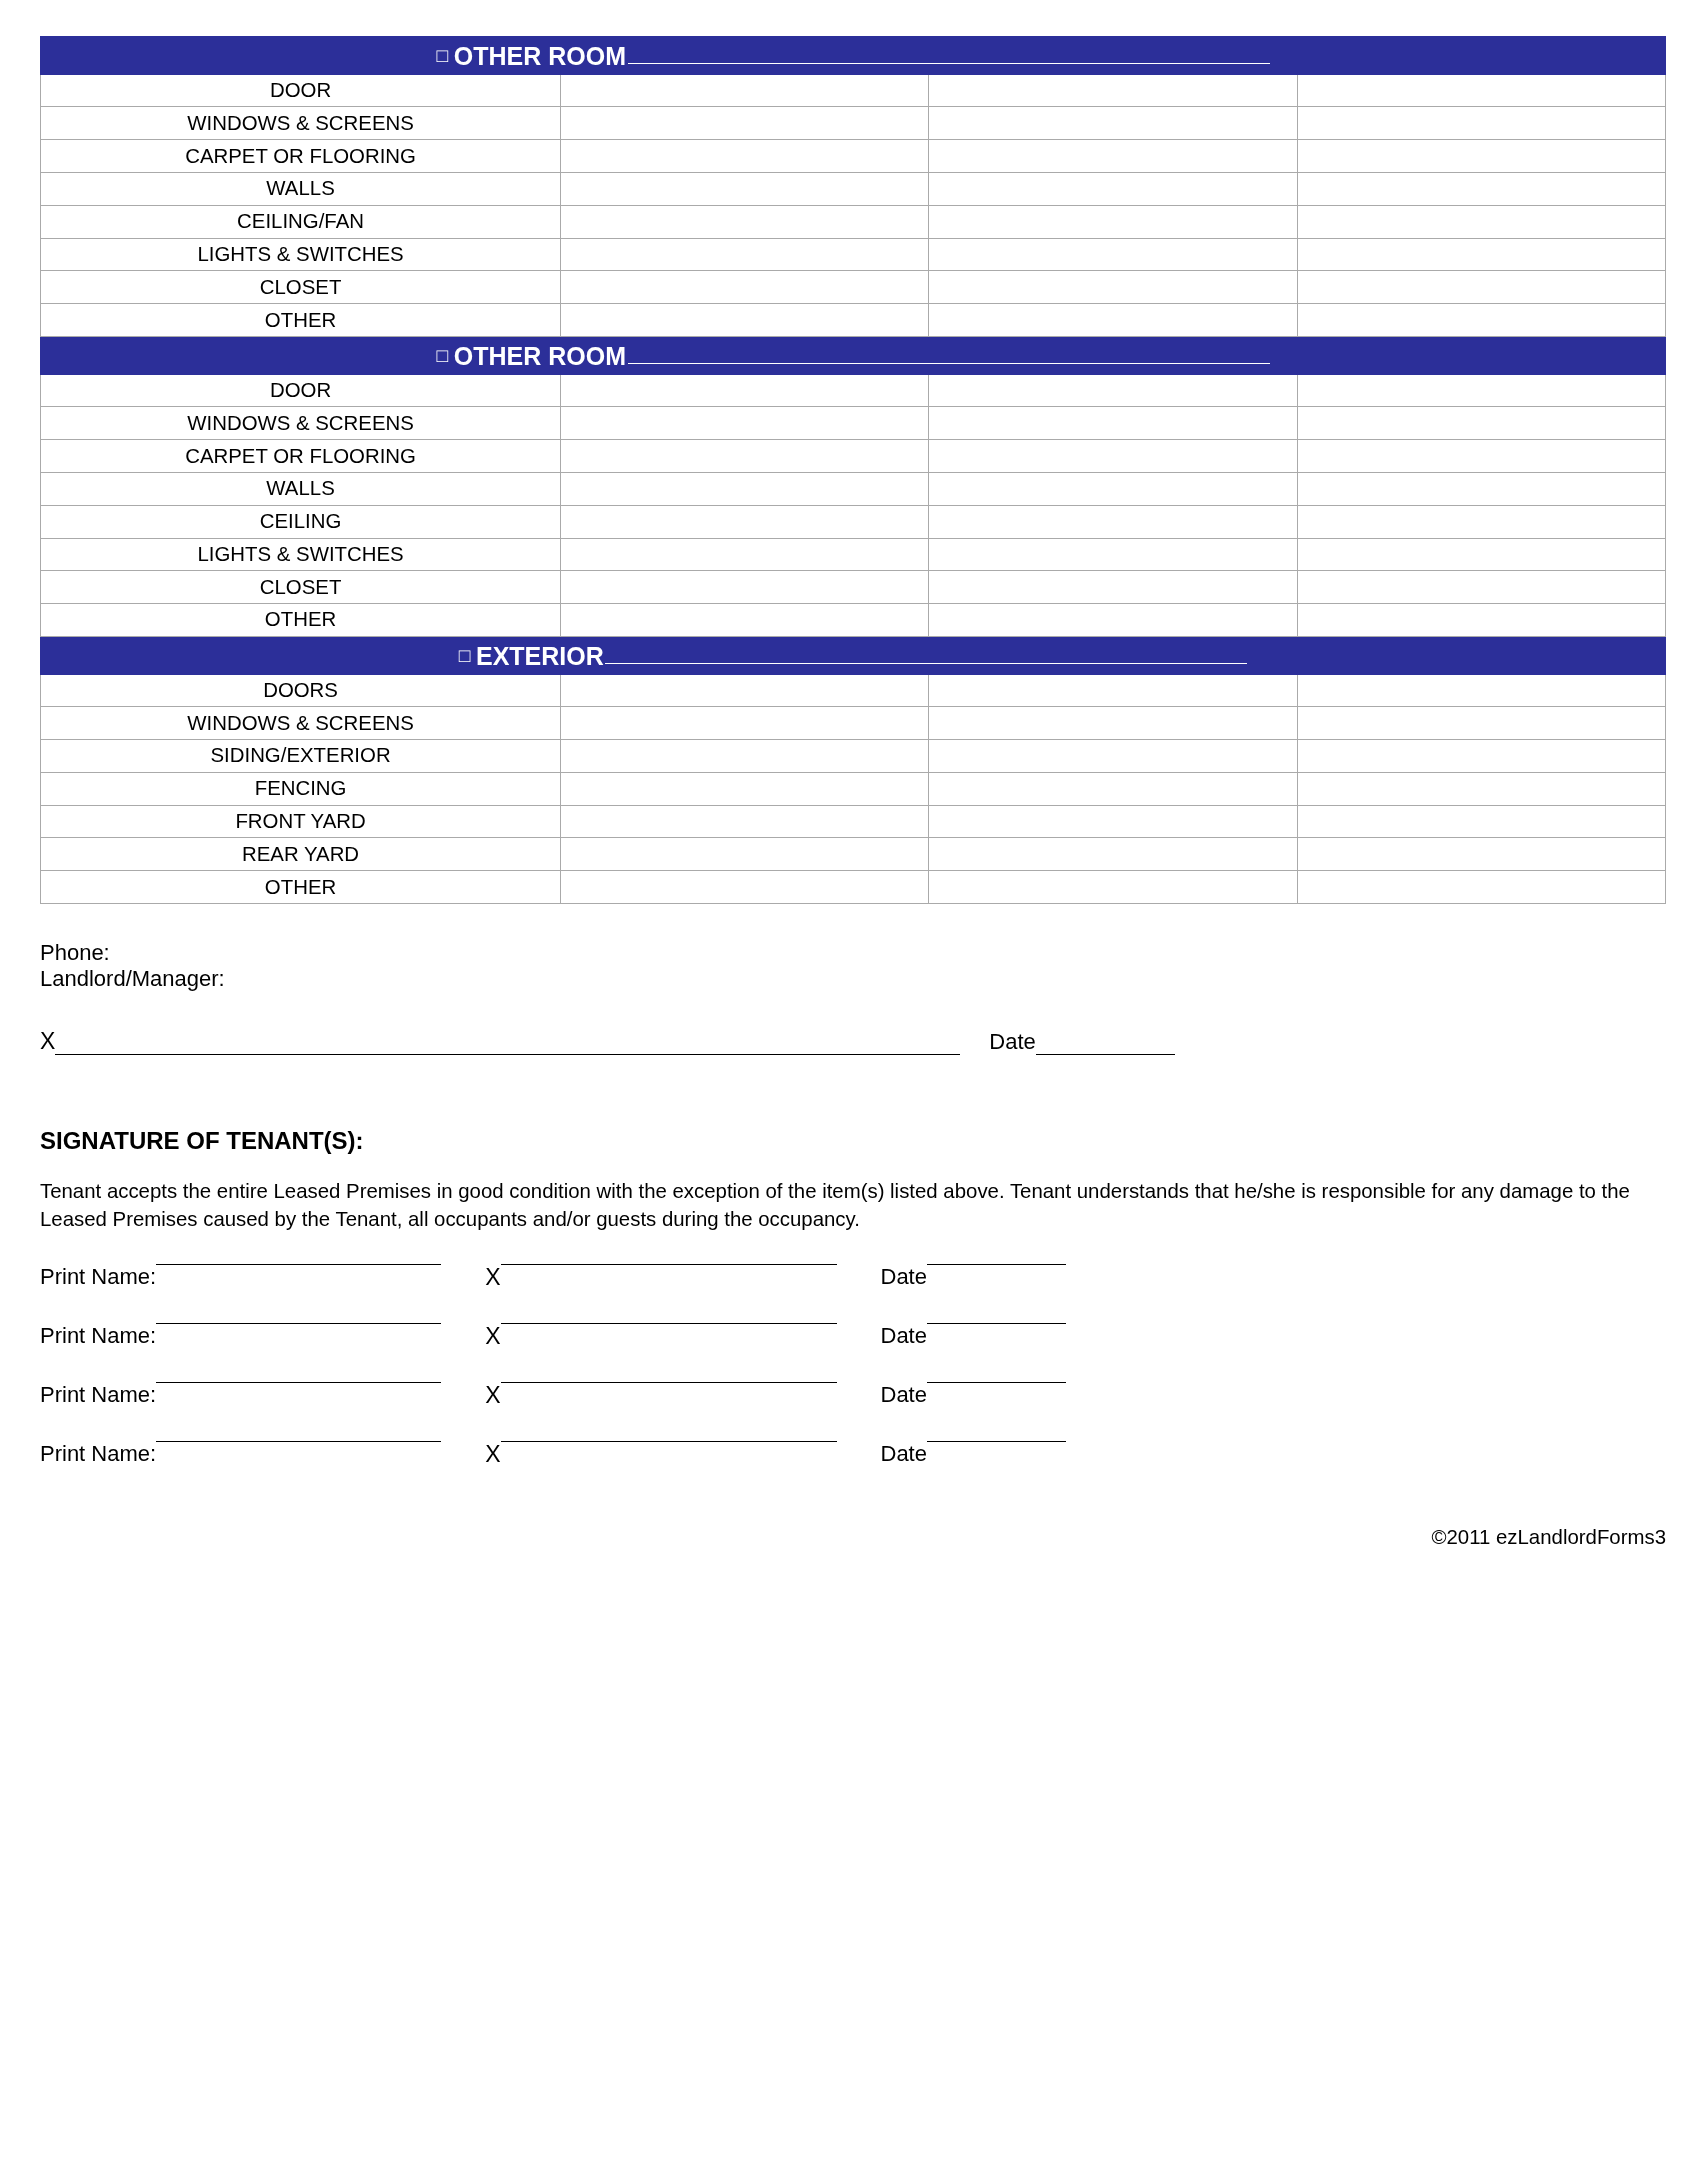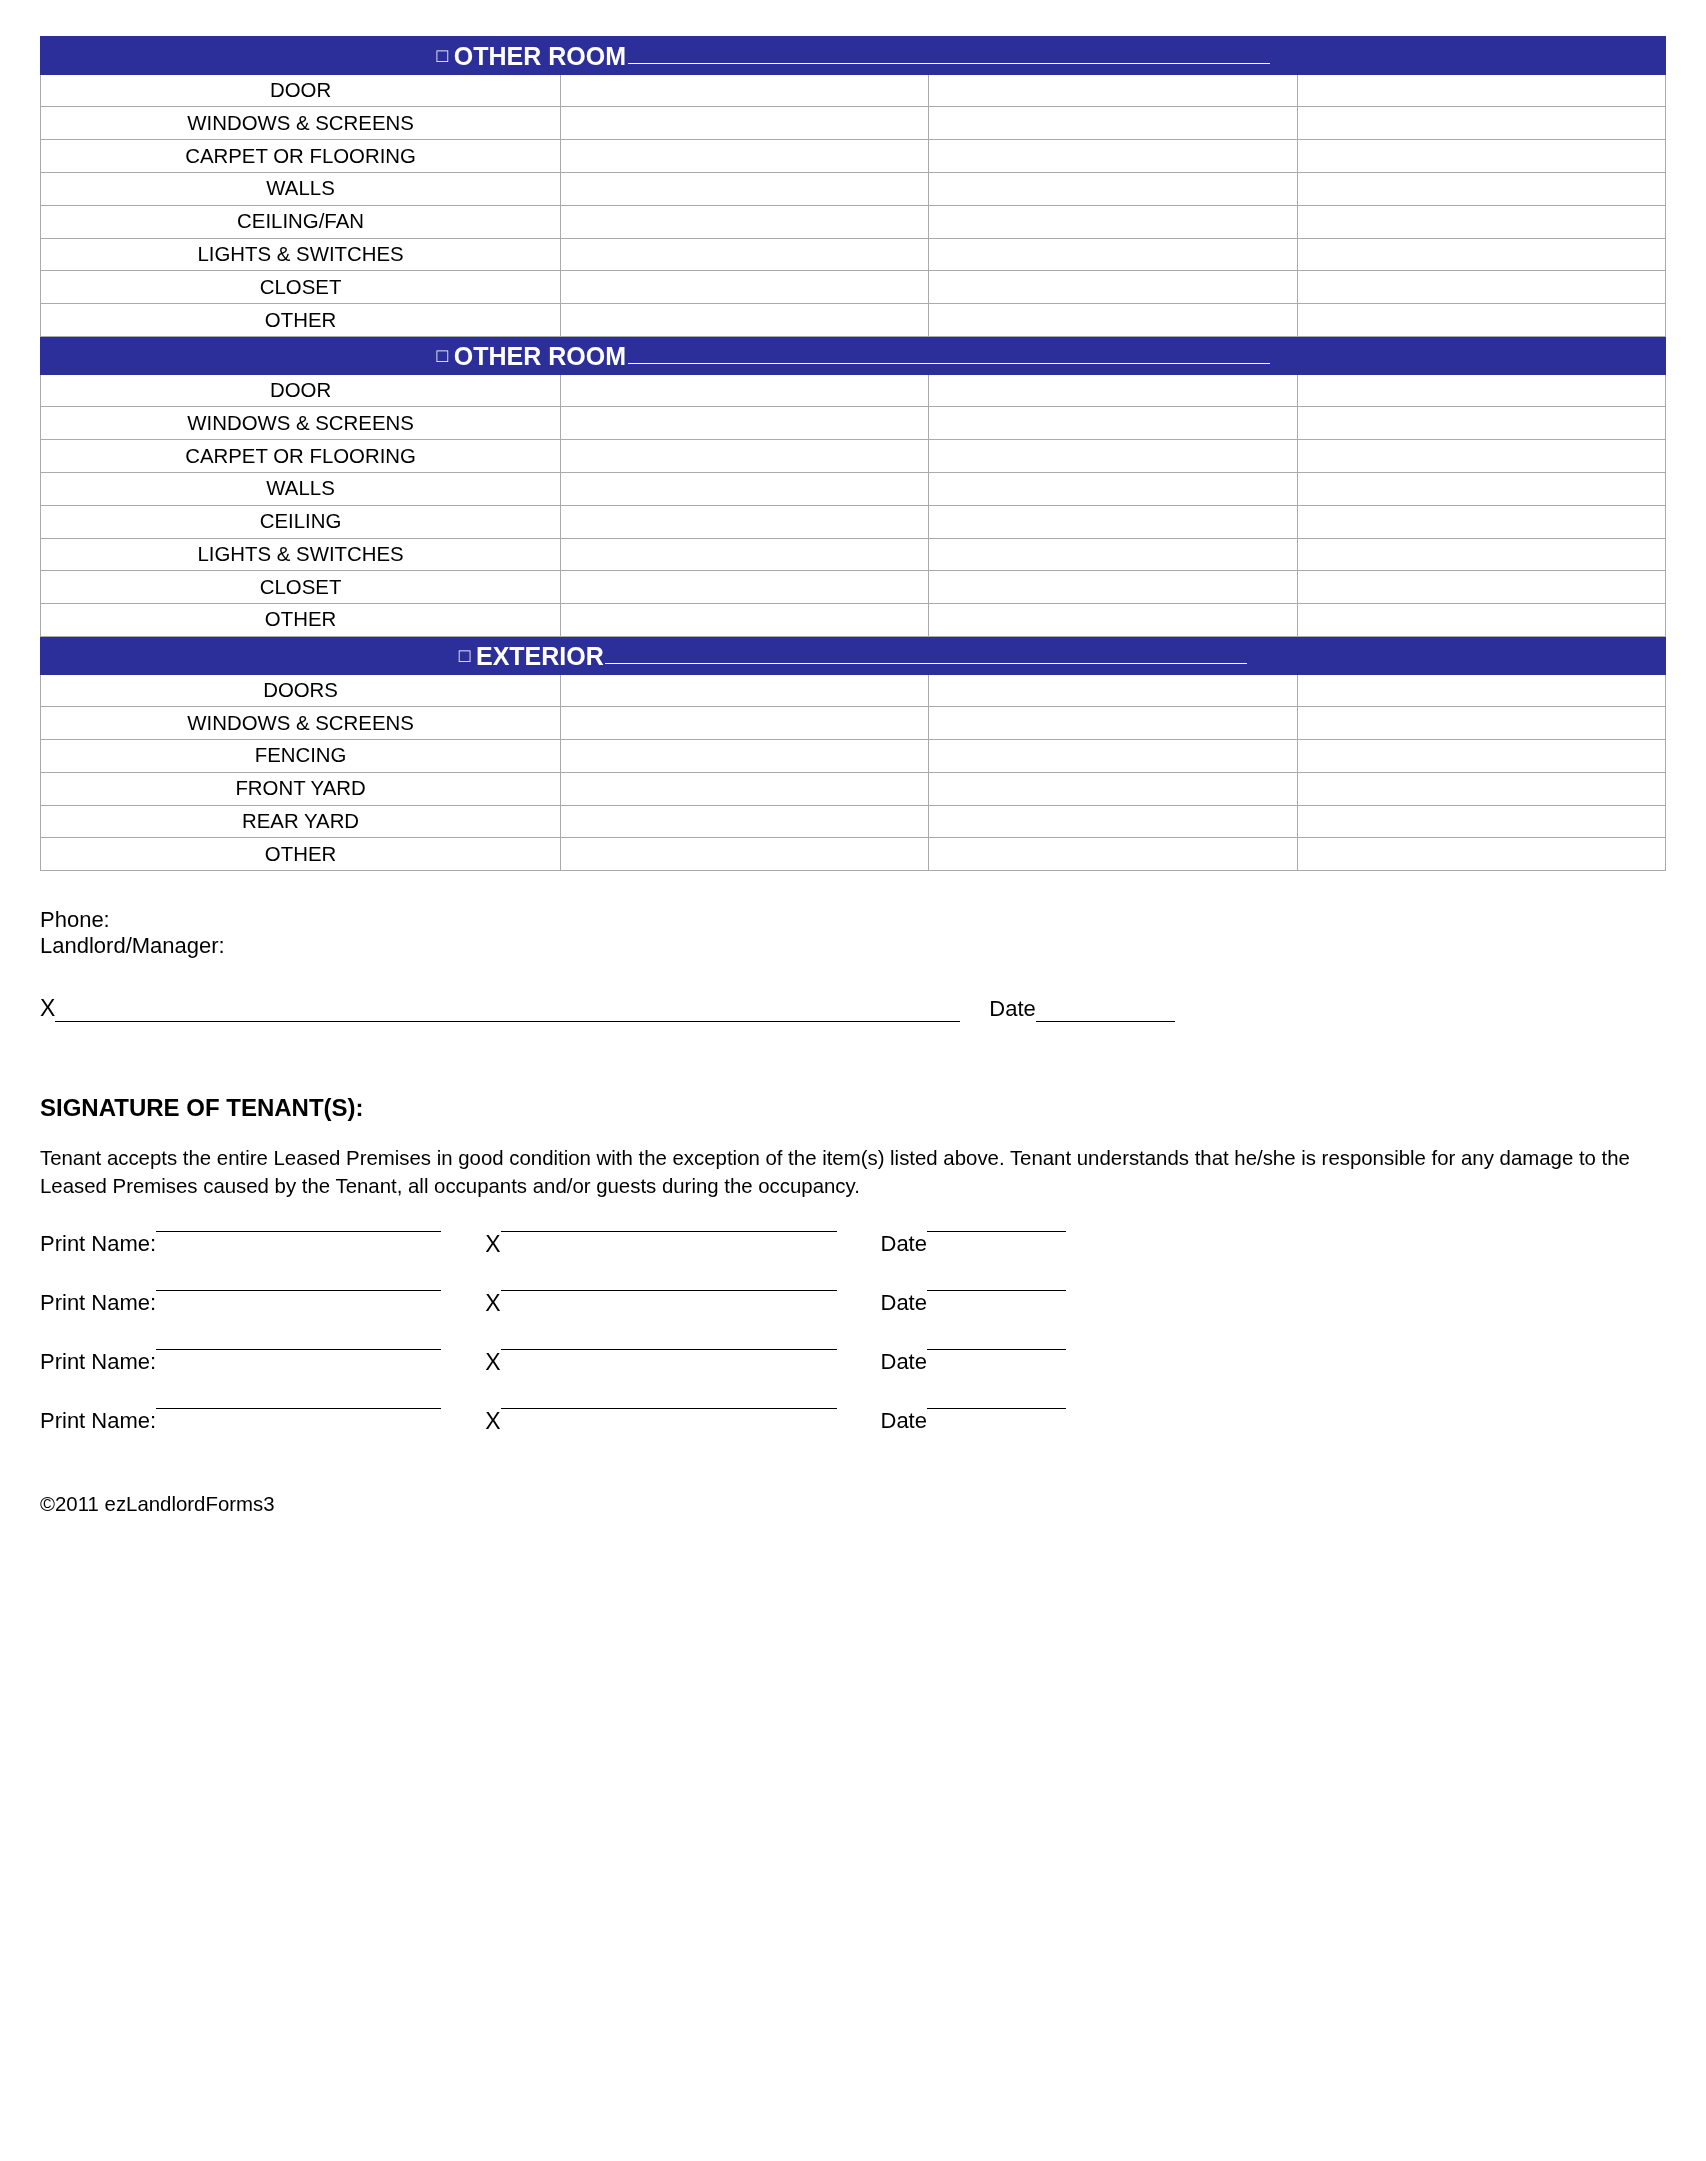--- a/index.html
+++ b/index.html
@@ -80,21 +80,21 @@
       margin-bottom: 31px;
     }
     .tenant-sig-row {
       display: flex;
       align-items: flex-start;
       margin-bottom: 32px;
       font-size: 22px;
     }
     .footer {
       display: flex;
-      justify-content: flex-start;
+      justify-content: flex-end;
       font-size: 20.4px;
       margin-top: 58px;
     }
     .x-mark {
       font-size: 23px;
     }
   </style>
 </head>
 <body>
 
@@ -206,20 +206,26 @@
         <td class="section-header" colspan="4"><span class="checkbox-mark">□</span><span class="header-text">EXTERIOR</span><span class="header-underline"></span></td>
       </tr>
       <tr class="item-row">
         <td class="label-cell">DOORS</td>
         <td class="col-cell"></td>
         <td class="col-cell"></td>
         <td class="col-cell"></td>
       </tr>
       <tr class="item-row">
         <td class="label-cell">WINDOWS &amp; SCREENS</td>
+        <td class="col-cell"></td>
+        <td class="col-cell"></td>
+        <td class="col-cell"></td>
+      </tr>
+      <tr class="item-row">
+        <td class="label-cell">SIDING/EXTERIOR</td>
         <td class="col-cell"></td>
         <td class="col-cell"></td>
         <td class="col-cell"></td>
       </tr>
       <tr class="item-row">
         <td class="label-cell">FENCING</td>
         <td class="col-cell"></td>
         <td class="col-cell"></td>
         <td class="col-cell"></td>
       </tr>

